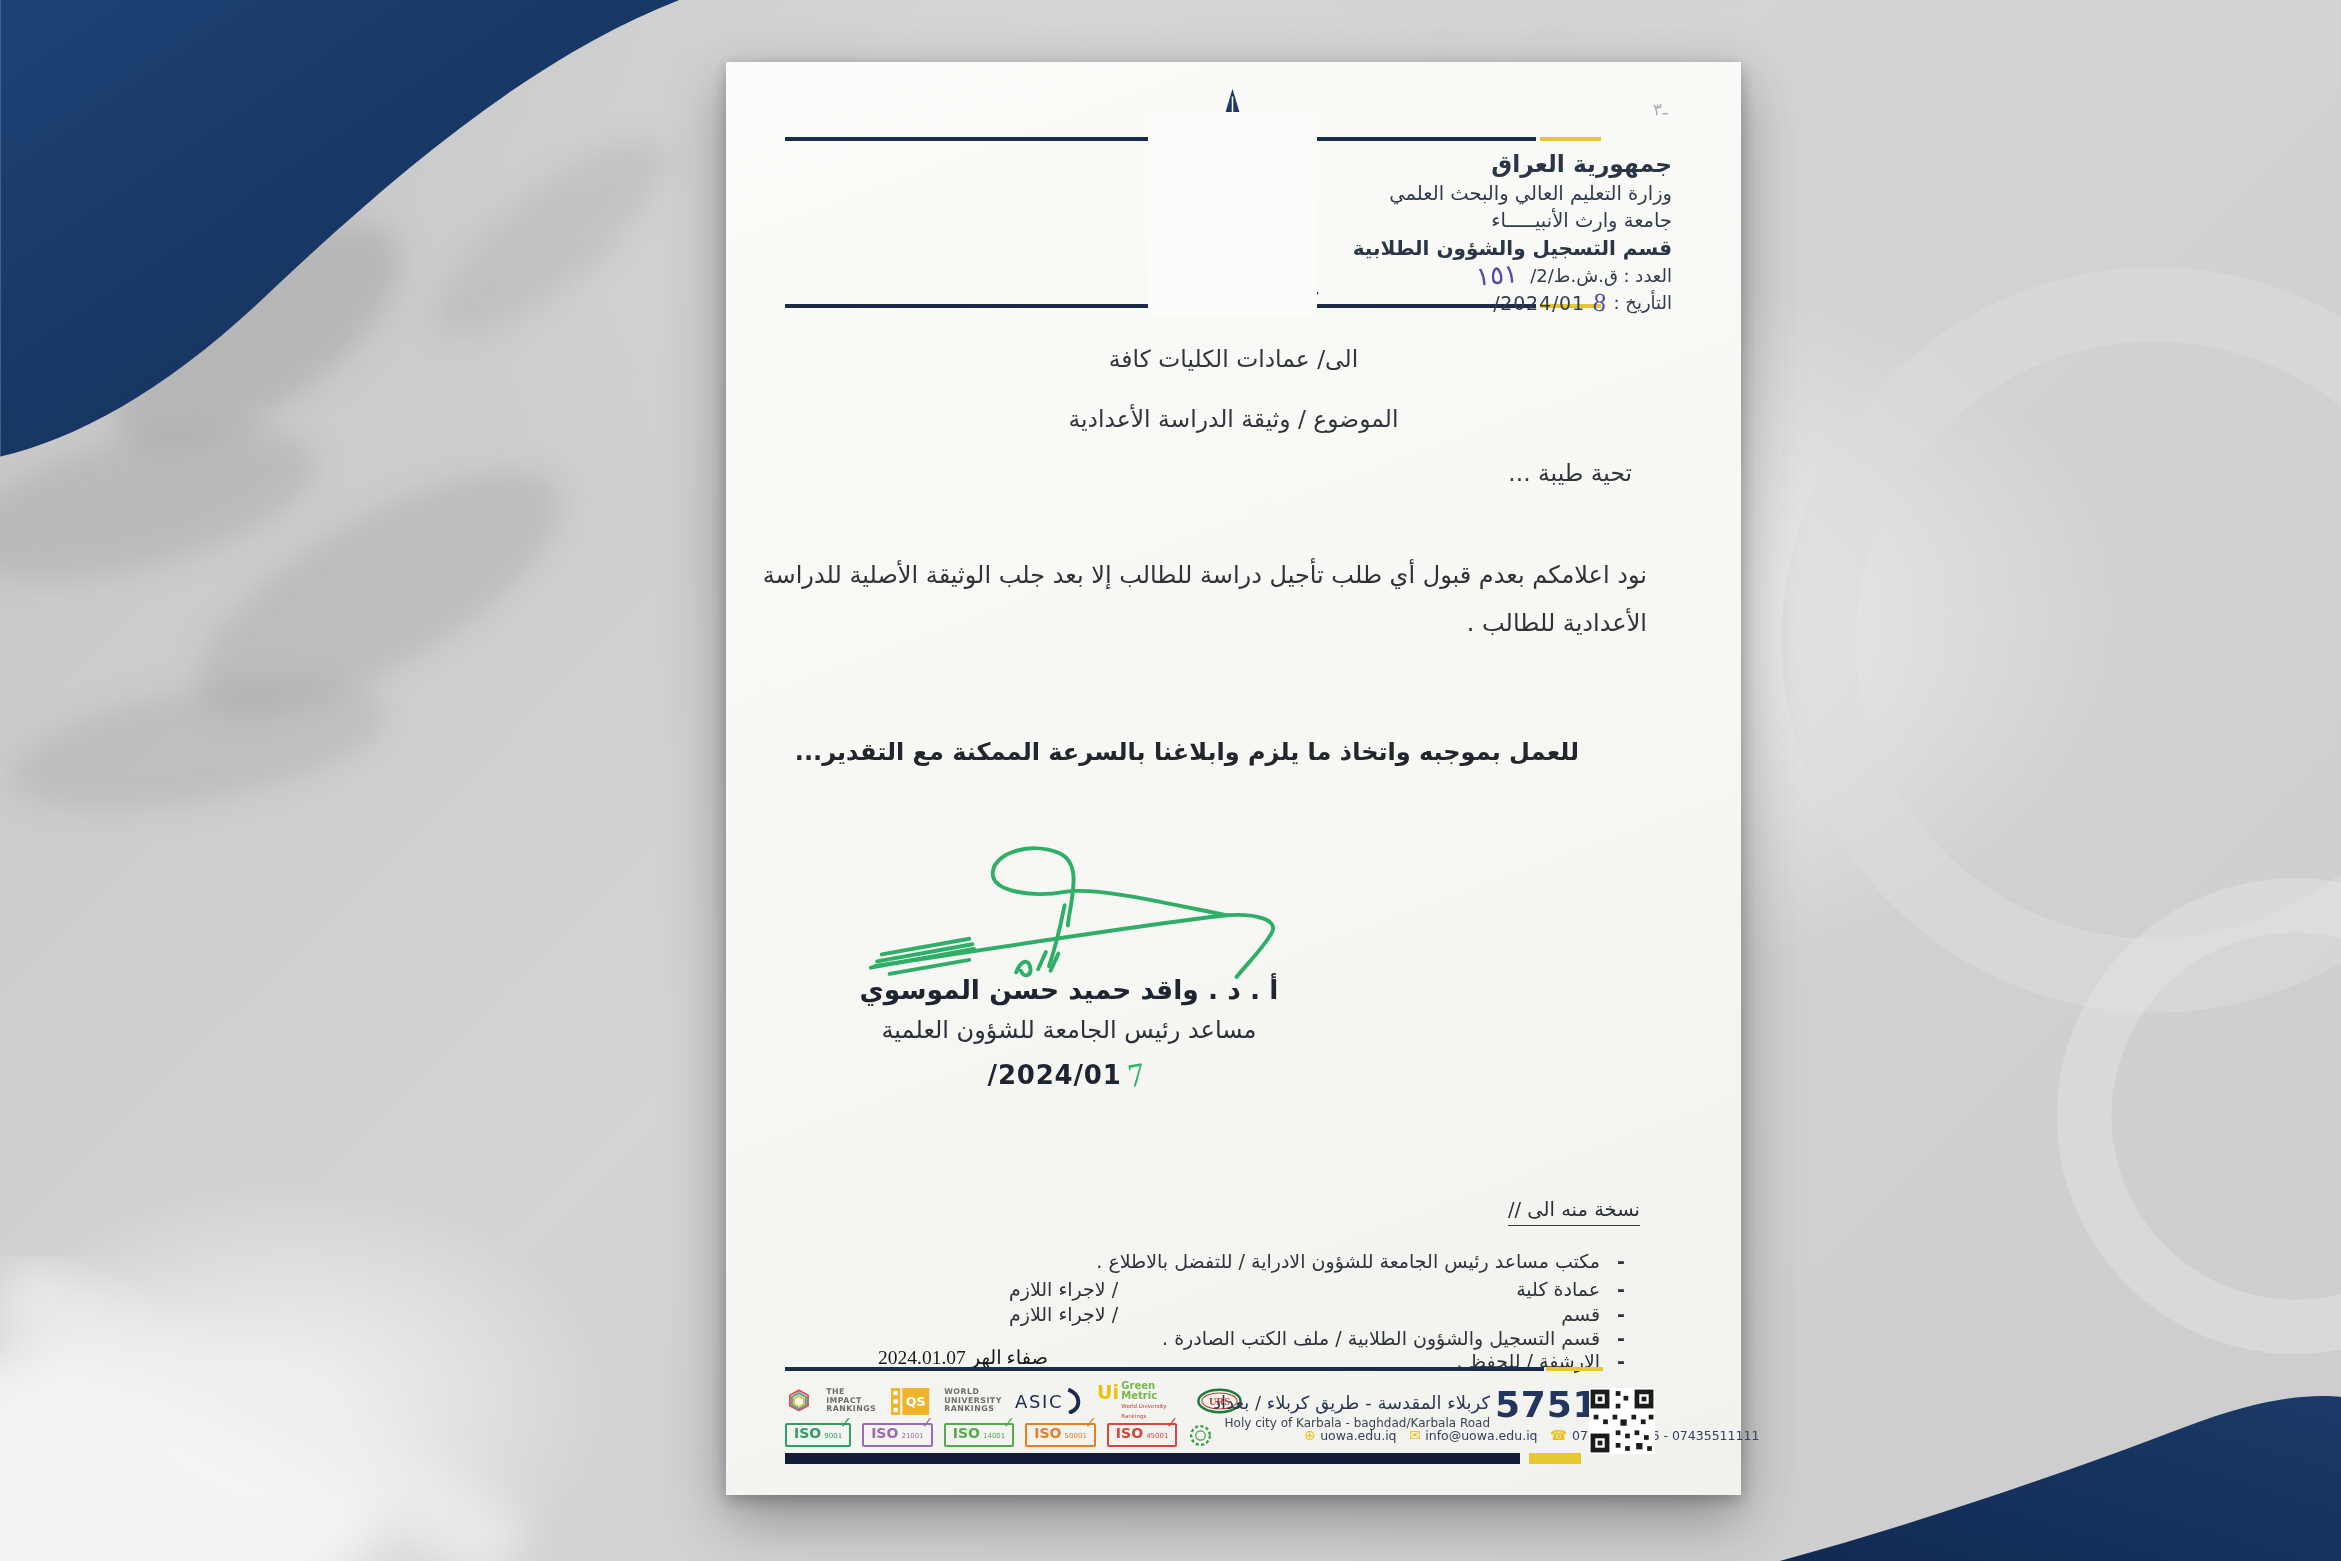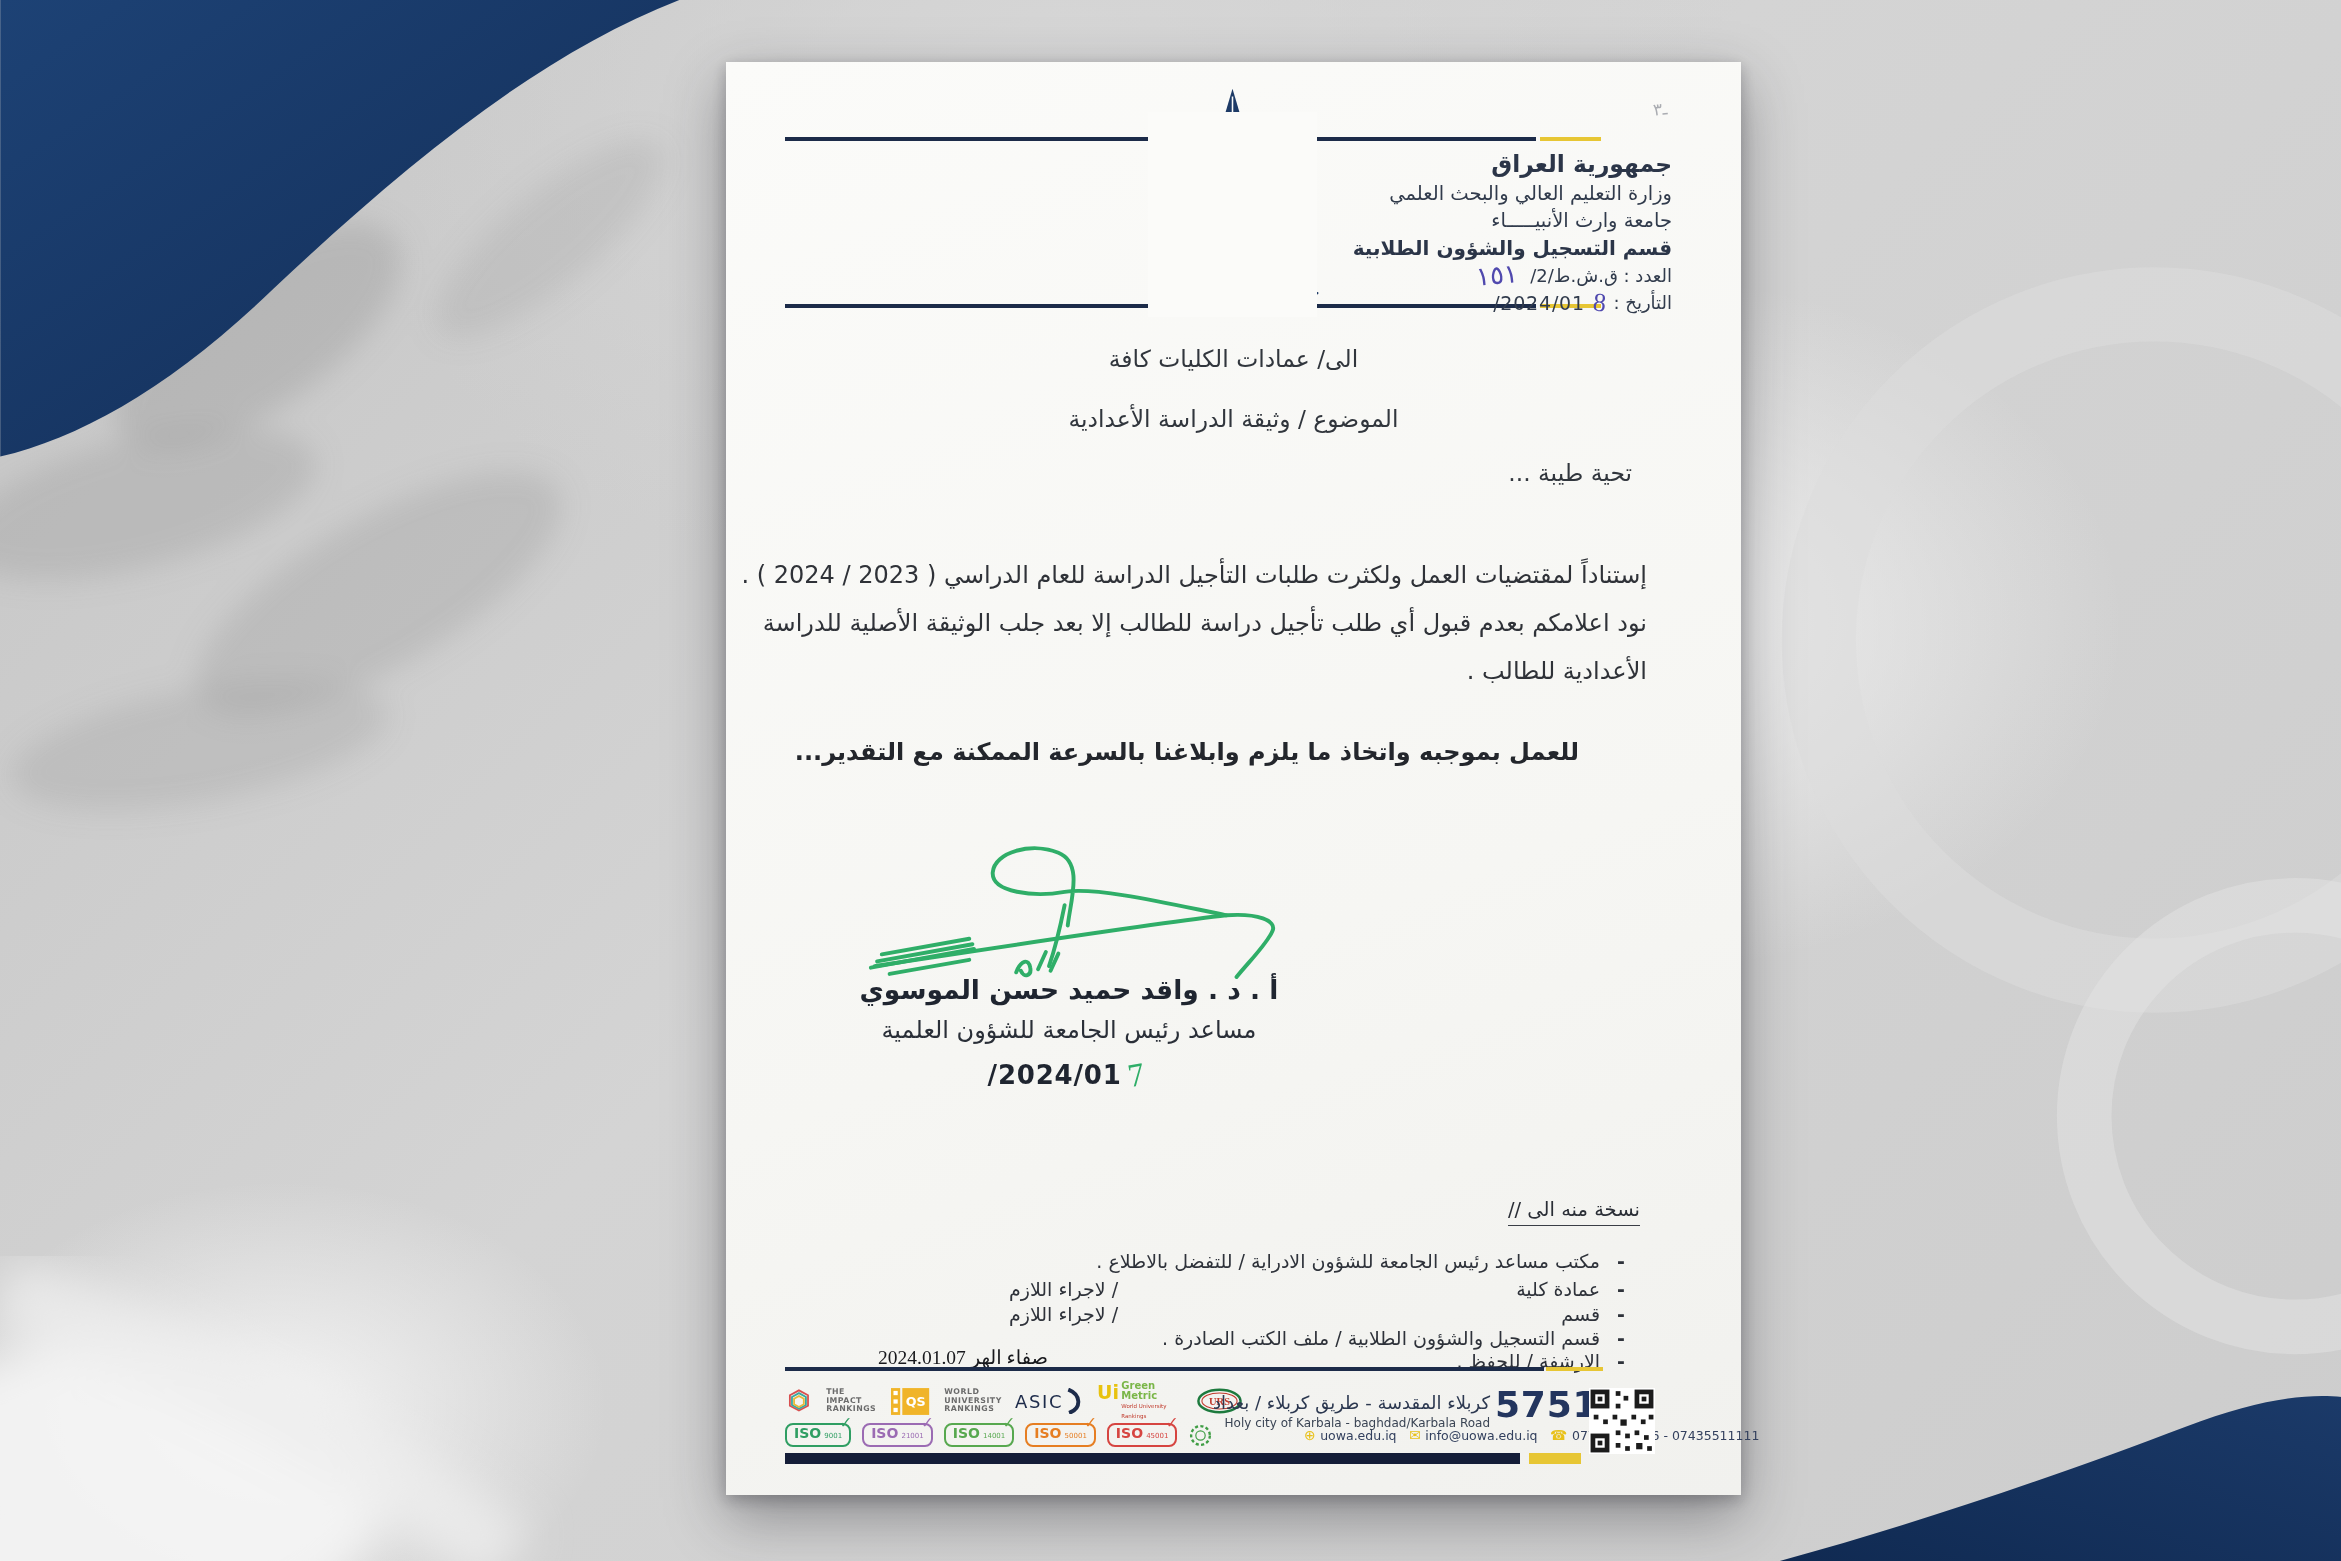--- a/index.html
+++ b/index.html
@@ -60,21 +60,21 @@
   .f-left{left:59px;top:1322px;width:457px;}
   .f-row1{display:flex;align-items:center;gap:13.3px;height:34px;}
   .lbl-2l{font-size:7.8px;line-height:8.6px;letter-spacing:0.5px;color:#6b6b6b;font-weight:bold;}
   .asic-wrap{display:flex;align-items:center;gap:1.6px;}
   .asic-t{font-size:18px;letter-spacing:1.6px;color:#1d2b4a;font-weight:500;}
   .gm{display:flex;align-items:flex-start;gap:2.3px;}
   .gm-ui{font-size:19px;font-weight:bold;color:#e8c20f;}
   .gm-col{font-size:10px;line-height:10px;color:#7ab648;font-weight:bold;}
   .gm-sub{font-size:5.5px;color:#c0392b;font-weight:normal;}
   .f-row2{display:flex;align-items:center;gap:11px;margin-top:4.7px;height:25px;}
-  .iso{position:relative;display:flex;align-items:baseline;gap:3.1px;border-radius:8px;height:20px;padding:0 7px;border:2px solid;}
+  .iso{position:relative;display:flex;align-items:baseline;gap:3.1px;border-radius:2px;height:20px;padding:0 7px;border:2px solid;}
   .iso .t{font-size:14px;font-weight:bold;}
   .iso .c{font-size:7px;}
   .iso .chk{position:absolute;right:-3.1px;top:-11px;font-size:15.6px;font-weight:bold;}
   .iso1{border-color:#2f9e63;color:#2f9e63;} .iso2{border-color:#9b6bb3;color:#9b6bb3;}
   .iso3{border-color:#57a84f;color:#57a84f;} .iso4{border-color:#e67e22;color:#e67e22;}
   .iso5{border-color:#d64541;color:#d64541;}
   .addr{right:251px;top:1330px;text-align:right;direction:rtl;}
   .addr .ar{font-size:18px;color:#2c3850;}
   .addr .en{font-size:12px;color:#3a4454;direction:ltr;margin-top:3.1px;}
   .phone-big{left:769px;top:1322px;display:flex;align-items:center;}
@@ -171,21 +171,20 @@
       </div>
     </div>
 
     <div class="abs artifact">ـ٣</div>
 
     <div class="abs center-line" style="top:283px;">الى/ عمادات الكليات كافة</div>
     <div class="abs center-line" style="top:343px;">الموضوع / وثيقة الدراسة الأعدادية</div>
     <div class="abs greet">تحية طيبة ...</div>
 
     <div class="abs para">
-      <div>إستناداً لمقتضيات العمل ولكثرت طلبات التأجيل الدراسة للعام الدراسي ( 2023 / 2024 ) .</div>
       <div>نود اعلامكم بعدم قبول أي طلب تأجيل دراسة للطالب إلا بعد جلب الوثيقة الأصلية للدراسة</div>
       <div>الأعدادية للطالب .</div>
     </div>
 
     <div class="abs closing">للعمل بموجبه واتخاذ ما يلزم وابلاغنا بالسرعة الممكنة مع التقدير...</div>
 
     <svg class="abs" style="left:137px;top:765px;" width="422" height="168" viewBox="0 0 540 215">
       <g stroke="#2fae68" stroke-width="5" fill="none" stroke-linecap="round">
         <path d="M18,172 l122,-22"></path>
           <path d="M10,180 l132,-24"></path>

